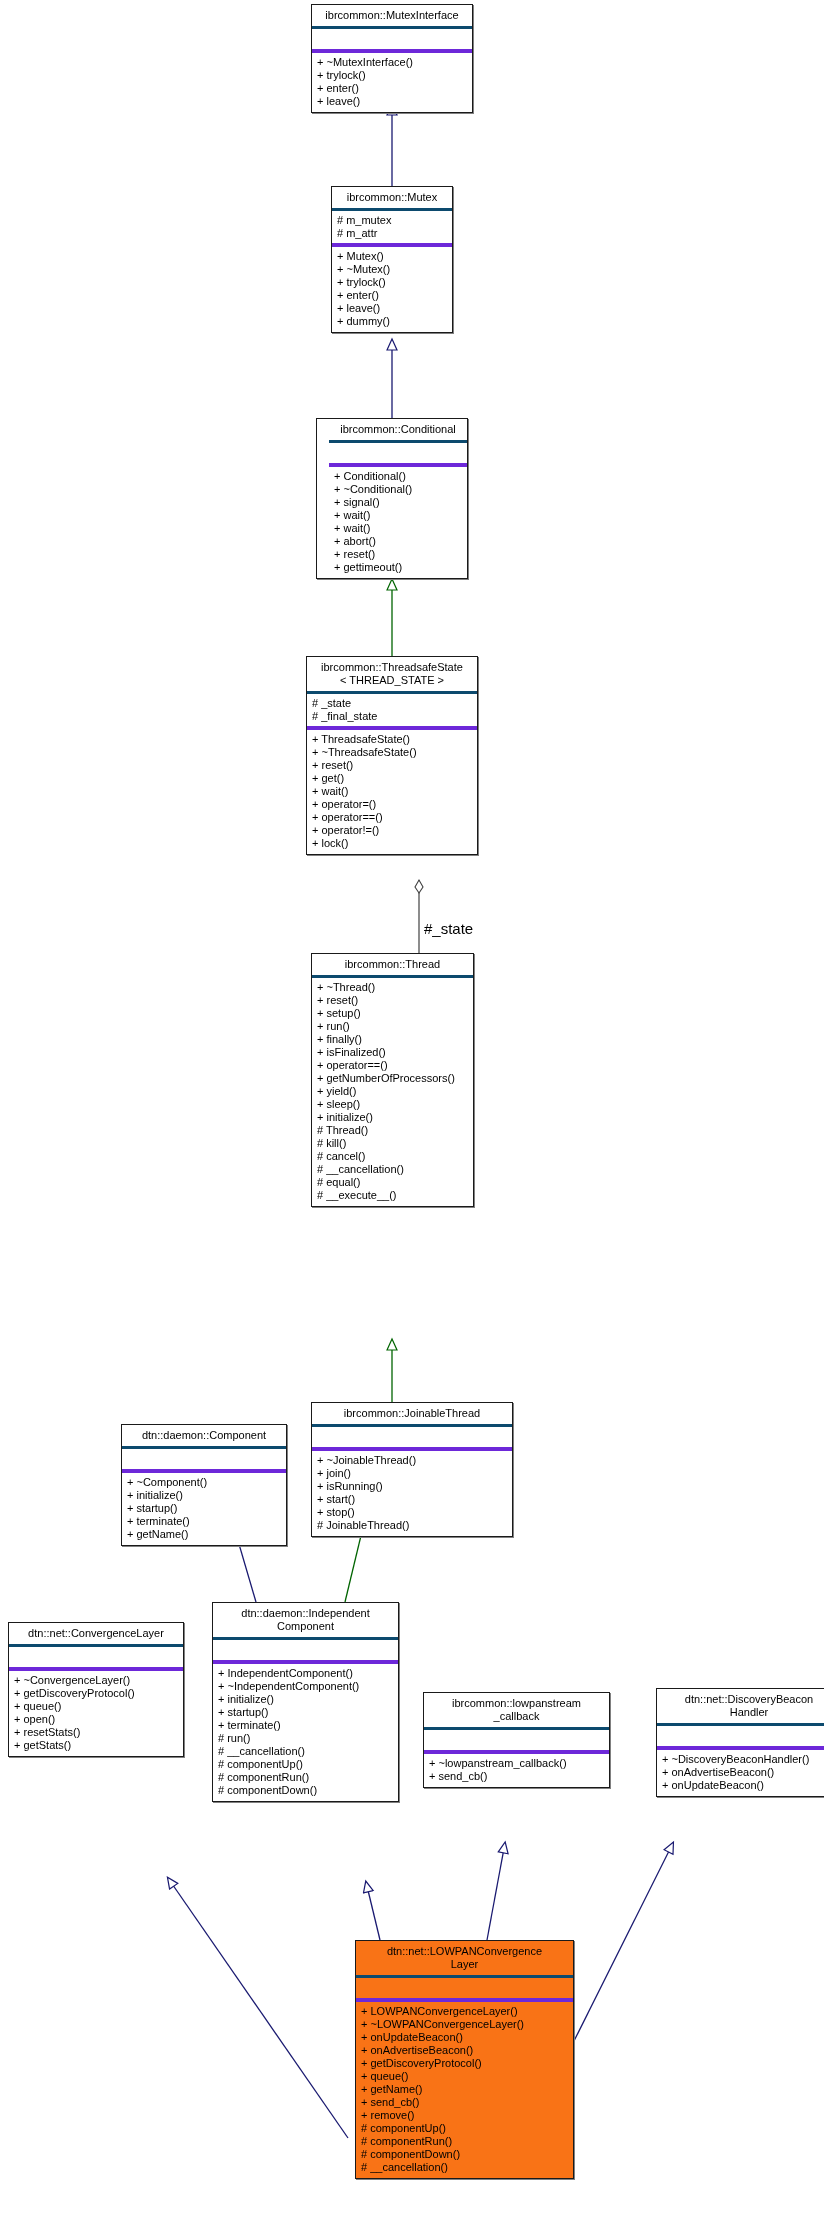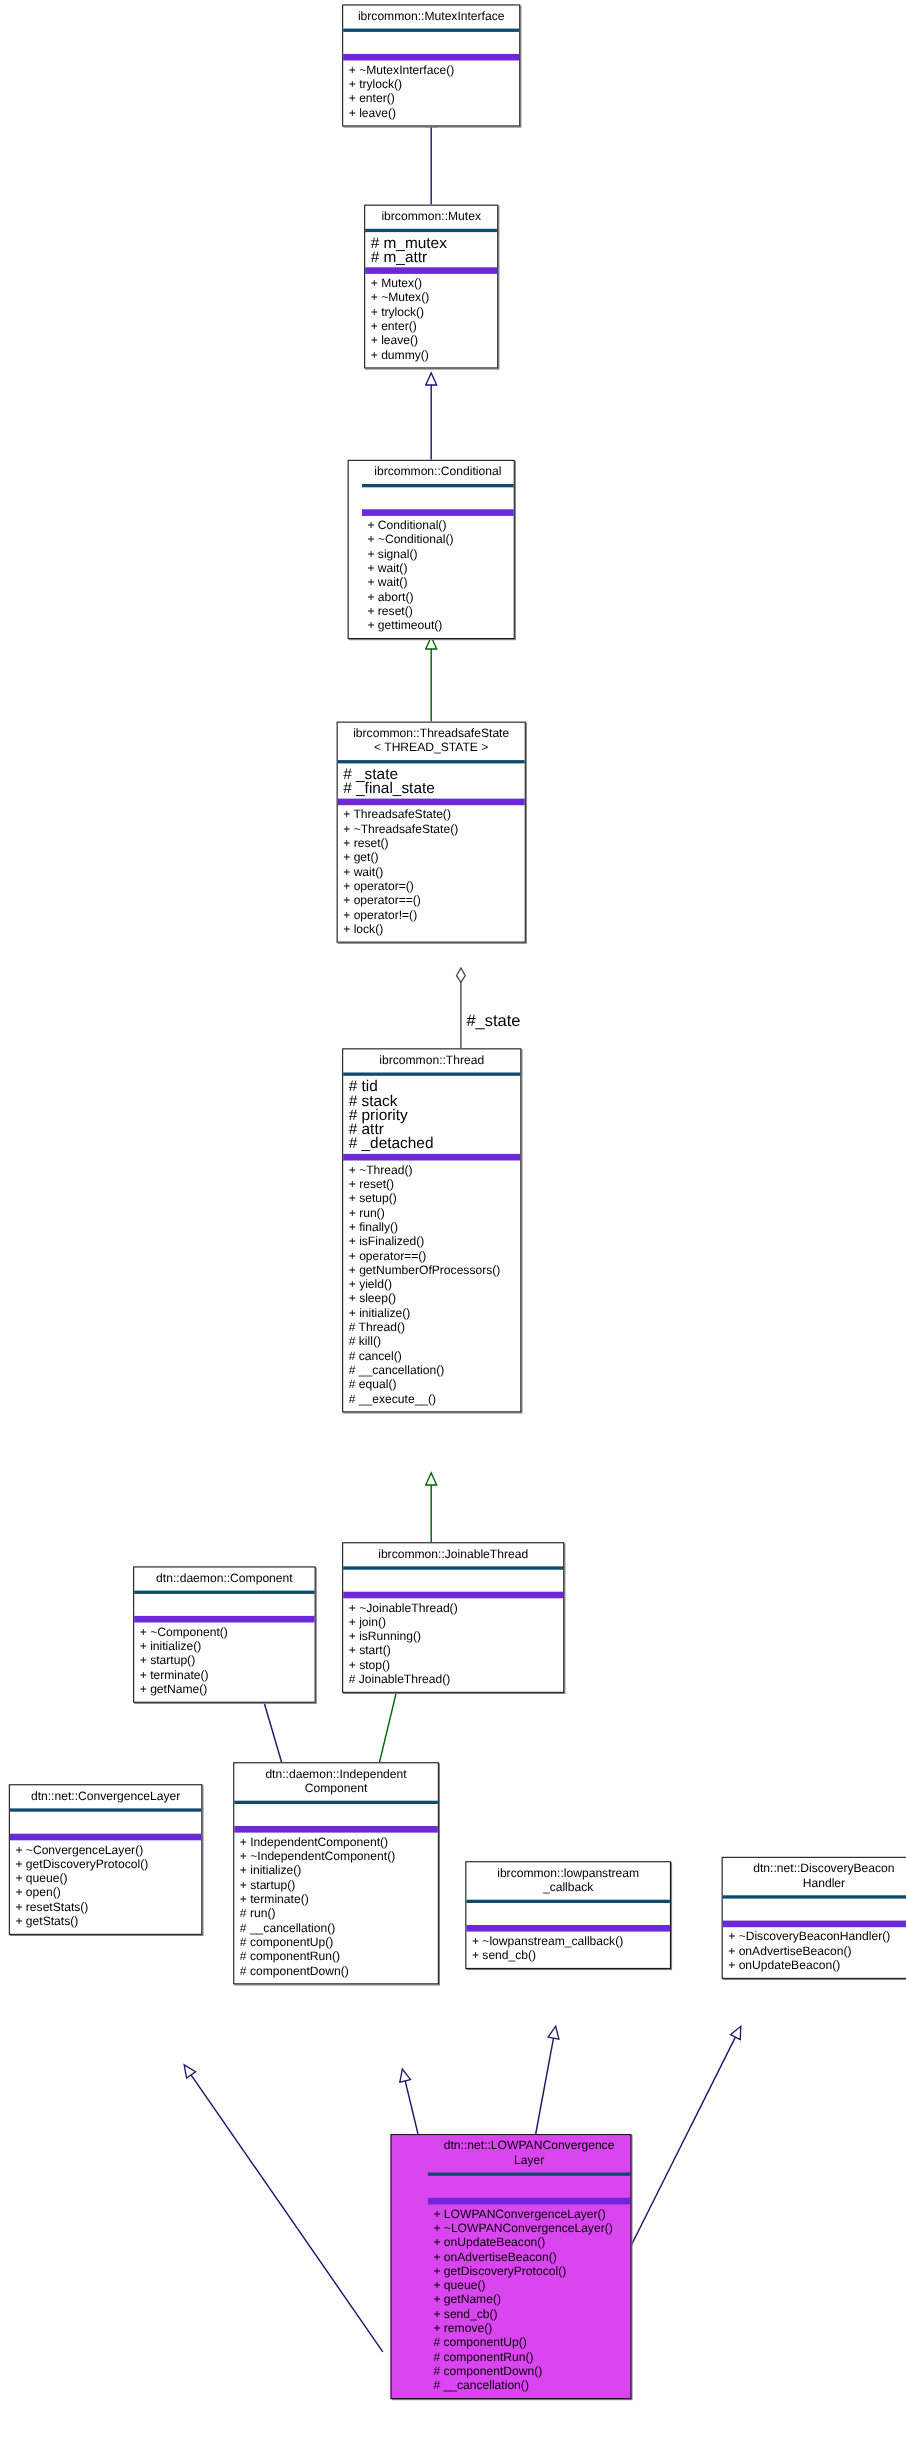--- a/index.html
+++ b/index.html
@@ -26,37 +26,36 @@
   }
   .node {
     position: absolute;
     box-sizing: border-box;
     border: 1px solid #1a1a1a;
     background: #ffffff;
     box-shadow: 1px 1px 0 #808080;
     z-index: 3;
   }
   .node.filled {
-    background: #d946ef;
-    padding-left: 33px;
+    background: #f97316;
   }
   .node .title {
     text-align: center;
     font-size: 11px;
     line-height: 13px;
     color: #000000;
     padding: 4px 4px 4px 4px;
     border-bottom: 3px solid #0c4a6e;
     white-space: pre-line;
   }
   .node .attrs {
-    border-bottom: 6px solid #6d28d9;
+    border-bottom: 4px solid #6d28d9;
     padding: 3px 5px;
     min-height: 14px;
-    font-size: 14px;
+    font-size: 11px;
     line-height: 13px;
     color: #000000;
   }
   .node .ops {
     padding: 3px 5px 4px 5px;
     font-size: 11px;
     line-height: 13px;
     color: #000000;
   }
   .node .row {
@@ -171,27 +170,20 @@
       <div class="row">+ operator==()</div>
       <div class="row">+ operator!=()</div>
       <div class="row">+ lock()</div>
     </div>
   </div>
 
   <div class="edgelabel" style="left:424px; top:920px;">#_state</div>
 
   <div class="node" style="left:311px; top:953px; width:163px;">
     <div class="title">ibrcommon::Thread</div>
-    <div class="attrs">
-      <div class="row"># tid</div>
-      <div class="row"># stack</div>
-      <div class="row"># priority</div>
-      <div class="row"># attr</div>
-      <div class="row"># _detached</div>
-    </div>
     <div class="ops">
       <div class="row">+ ~Thread()</div>
       <div class="row">+ reset()</div>
       <div class="row">+ setup()</div>
       <div class="row">+ run()</div>
       <div class="row">+ finally()</div>
       <div class="row">+ isFinalized()</div>
       <div class="row">+ operator==()</div>
       <div class="row">+ getNumberOfProcessors()</div>
       <div class="row">+ yield()</div>

